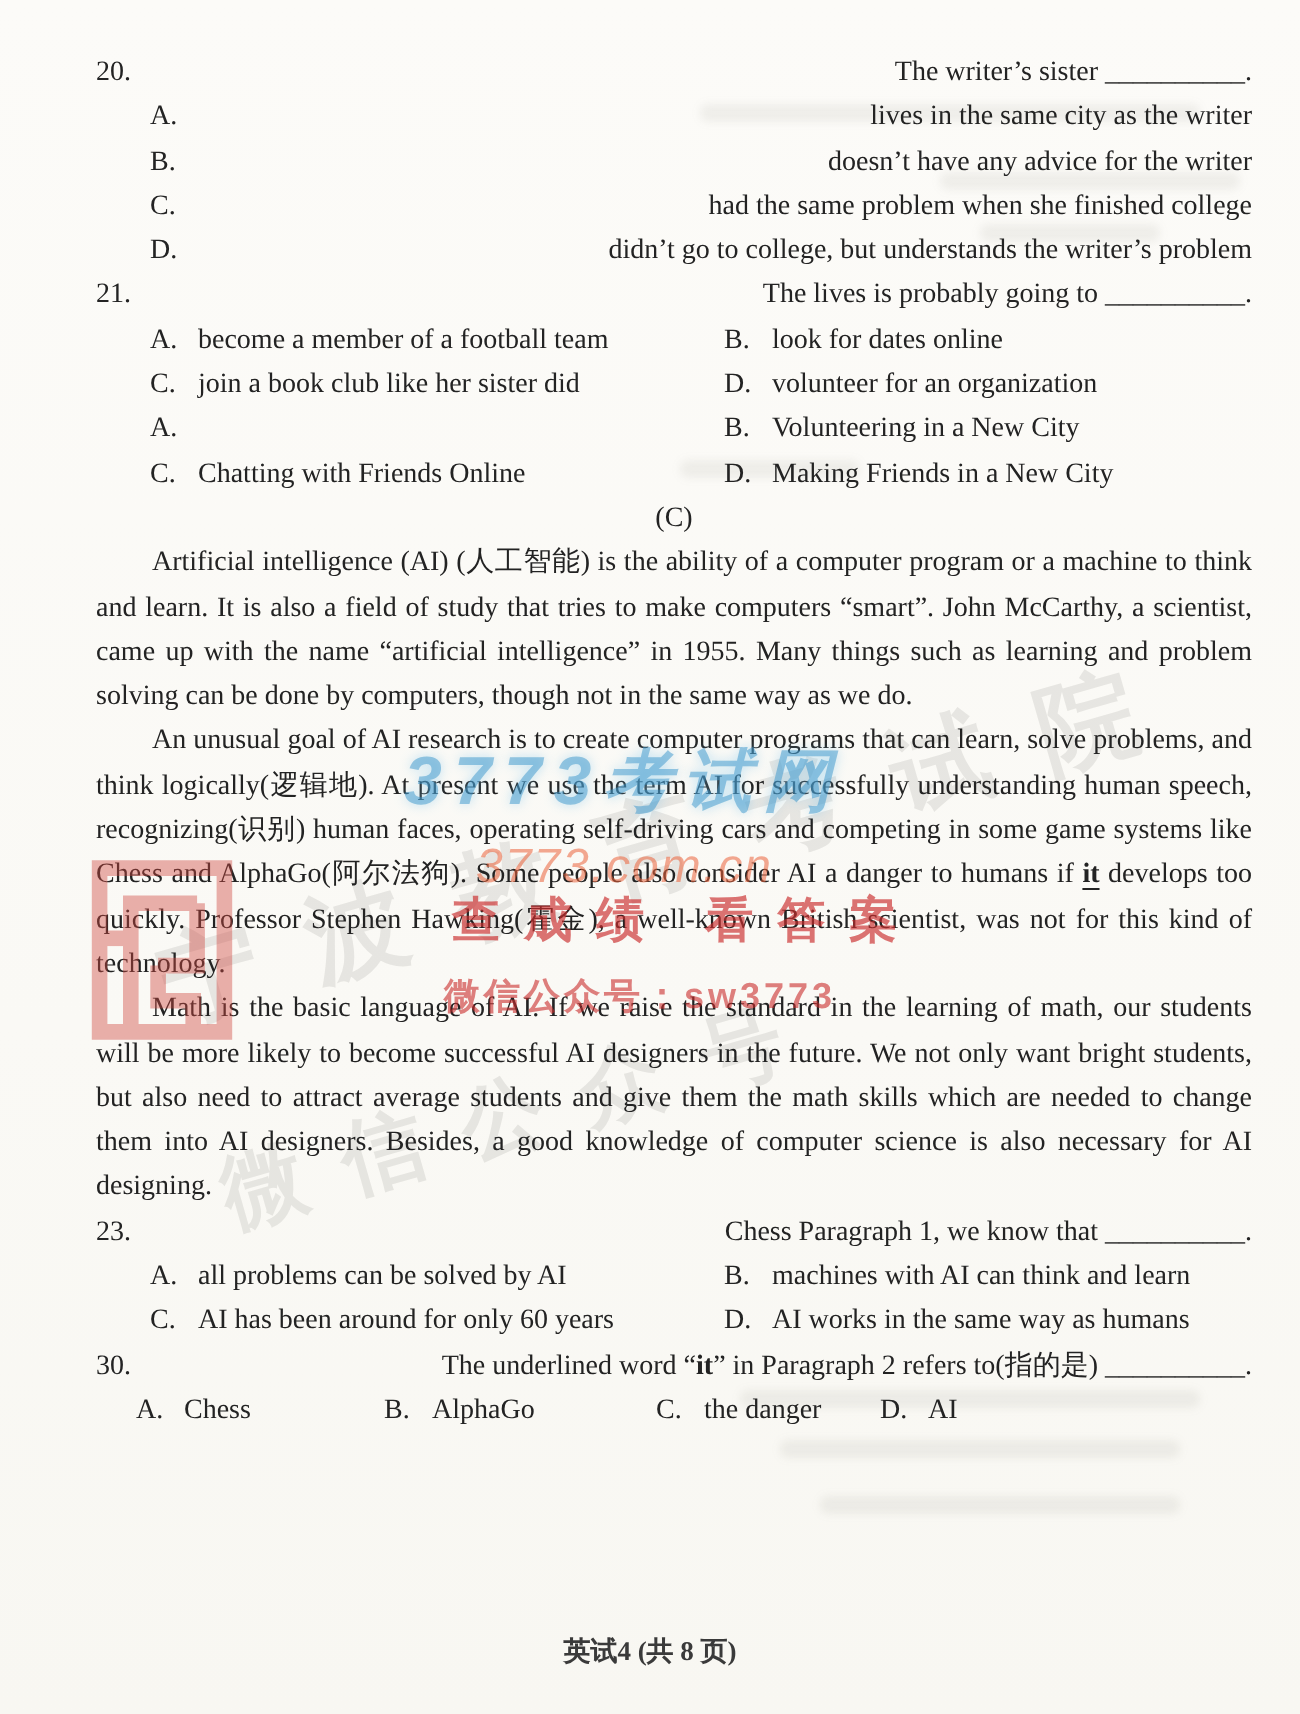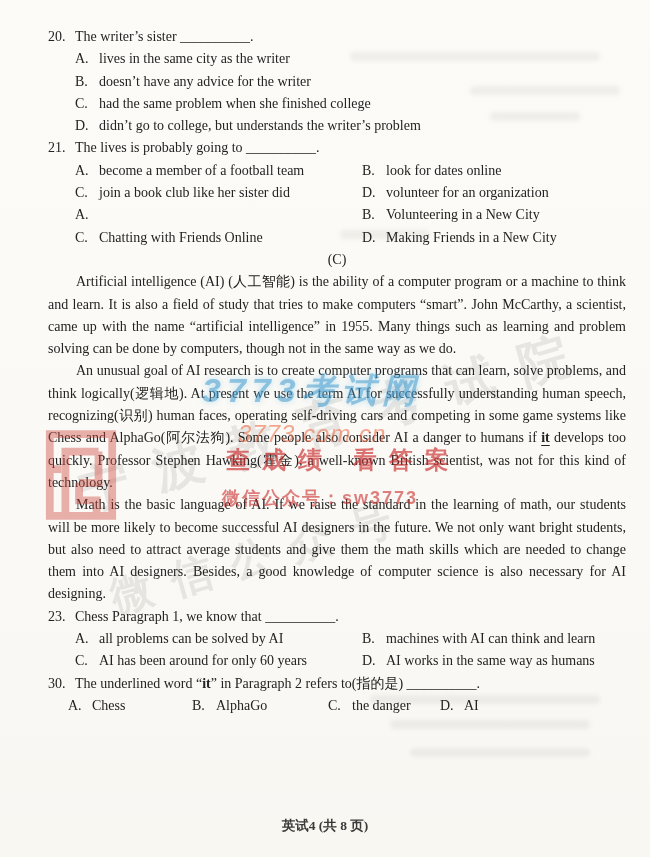--- a/index.html
+++ b/index.html
@@ -11,21 +11,21 @@
     overflow:hidden;
     position:relative;
   }
   .page{position:absolute;inset:0;background:linear-gradient(180deg,#fcfbf8 0%,#faf9f5 60%,#f8f7f2 100%);}
 
   
   .content{
     position:absolute;left:48px;top:26px;width:578px;
     font-size:14px;line-height:22.3px;z-index:2;
   }
-  .line{position:relative;min-height:22.3px;}
+  .line{position:relative;min-height:22.3px;justify-content:space-between;}
   .stem{display:flex;}
   .qnum{flex:0 0 27px;}
   .opts{margin-left:27px;}
   .opt{display:flex;}
   .olabel{flex:0 0 24px;}
   .two-col{position:relative;}
   .col1{position:absolute;left:27px;top:0;display:flex;}
   .col2{position:absolute;left:314px;top:0;display:flex;}
   .four-col{position:relative;}
   .c4-a{position:absolute;left:20px;top:0;display:flex;}

